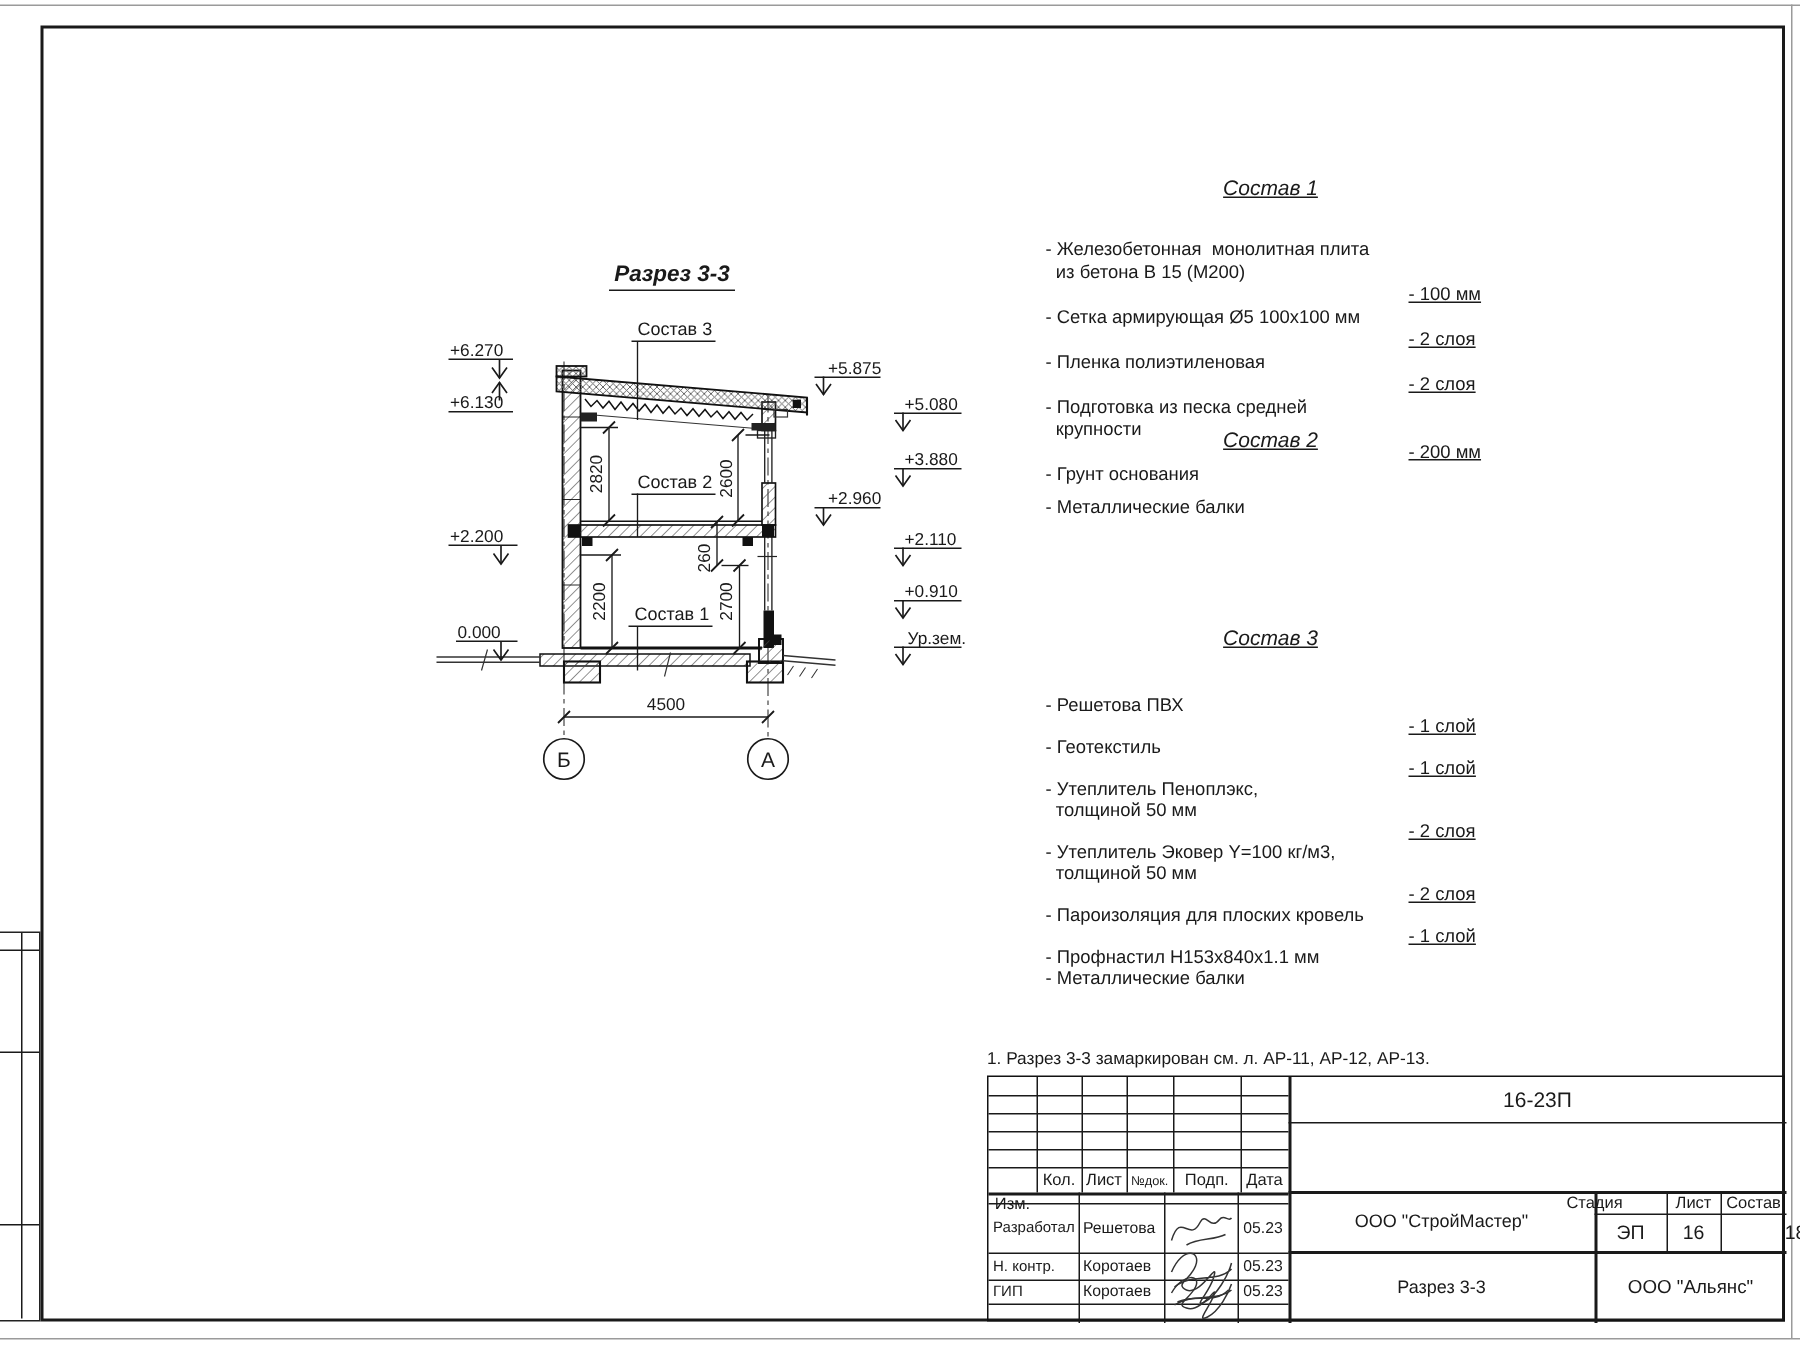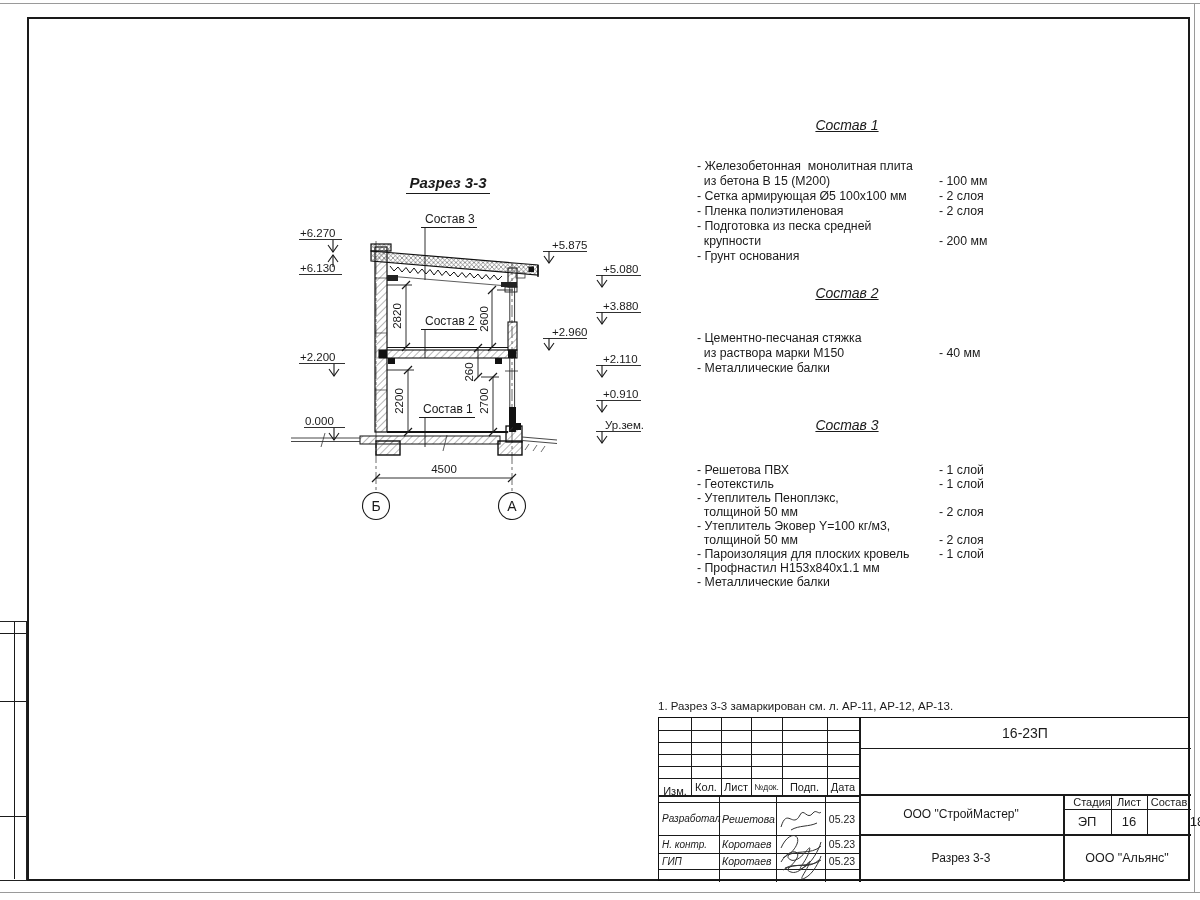--- a/index.html
+++ b/index.html
@@ -17,32 +17,32 @@
   
   .dtitle{font:italic 600 15px/18px "Liberation Sans",sans-serif;border-bottom:1.4px solid #1a1a1a;
           text-align:center;padding-bottom:1px;}
   .slabel{font:12px/14px "Liberation Sans",sans-serif;border-bottom:1px solid #1a1a1a;
           padding:0 2px 1px 4px;}
   
   .comp{position:absolute;left:697px;width:300px;}
   .comp h3{margin:0;text-align:center;font:italic 14px/15px "Liberation Sans",sans-serif;
            font-weight:normal;text-decoration:underline;}
   .comp .items{font-size:12.3px;}
-  .comp .row{display:flex;}
+  .comp .row{display:flex;flex-direction:column;}
   .comp .t{flex:1;white-space:pre-wrap;}
-  .comp .v{width:58px;flex:none;align-self:flex-end;}
+  .comp .v{width:58px;flex:none;align-self:flex-end;text-decoration:underline;}
   .lh15 .row{line-height:15px;}
   .lh14 .row{line-height:14px;}
   .gap26{margin-top:26px;} .gap30{margin-top:30px;}
   
   .tb{position:absolute;left:658px;top:717px;width:532px;height:164px;
       border:1.8px solid #111;box-sizing:border-box;}
   .tb .cell{position:absolute;display:flex;align-items:center;justify-content:center;
             text-align:center;overflow:visible;}
-  .tb .lt{justify-content:flex-start;text-align:center;padding-left:3px;box-sizing:border-box;font-style:italic;}
+  .tb .lt{justify-content:flex-start;text-align:center;padding-left:3px;box-sizing:border-box;}
   .note{font-size:11.5px;}
   .desc{white-space:pre-line;font-size:10.8px;line-height:11.6px;}
   svg text{font-family:"Liberation Sans",sans-serif;fill:#1a1a1a;}
 </style>
 </head>
 <body>
 
 <div class="page">
 
   <div class="hl grey" style="left:0;top:3px;width:1200px;"></div>
@@ -242,25 +242,20 @@
           <span class="t">- Грунт основания</span>
           <span class="v"></span>
         </div>
       </div>
   </div>
 
   <div class="comp lh15" style="top:286px;">
     <h3>Состав 2</h3>
     <div class="items gap30">
 
-        <div class="row">
-          <span class="t">- Цементно-песчаная стяжка
-  из раствора марки М150</span>
-          <span class="v">- 40 мм</span>
-        </div>
 
 
         <div class="row">
           <span class="t">- Металлические балки</span>
           <span class="v"></span>
         </div>
       </div>
   </div>
 
   <div class="comp lh14" style="top:418px;">
@@ -331,21 +326,21 @@
     <div class="hl" style="left:0;top:77px;width:200px;height:1.5px;"></div>
     <div class="hl" style="left:0;top:84px;width:200px;"></div>
     <div class="hl" style="left:0;top:117px;width:200px;"></div>
     <div class="hl" style="left:0;top:135px;width:200px;"></div>
     <div class="hl" style="left:0;top:151px;width:200px;"></div>
     <div class="hl" style="left:200px;top:30px;width:332px;"></div>
     <div class="hl" style="left:200px;top:76px;width:332px;height:1.5px;"></div>
     <div class="hl" style="left:404px;top:91px;width:128px;"></div>
     <div class="hl" style="left:200px;top:116px;width:332px;height:1.5px;"></div>
 
-    <div class="cell" style="left:0;top:56px;width:32px;height:34px;font-size:11px;">Изм.</div>
+    <div class="cell" style="left:0;top:68px;width:32px;height:34px;font-size:11px;">Изм.</div>
     <div class="cell" style="left:32px;top:60px;width:30px;height:17px;font-size:11px;text-align:center;">Кол.</div>
     <div class="cell" style="left:62px;top:60px;width:30px;height:17px;font-size:11px;">Лист</div>
     <div class="cell" style="left:92px;top:60px;width:31px;height:17px;font-size:8.5px;">№док.</div>
     <div class="cell" style="left:123px;top:60px;width:45px;height:17px;font-size:11px;">Подп.</div>
     <div class="cell" style="left:168px;top:60px;width:32px;height:17px;font-size:11px;">Дата</div>
 
     <div class="cell lt" style="left:0;top:84px;width:60px;height:33px;font-size:10px;">Разработал</div>
     <div class="cell lt" style="left:60px;top:84px;width:57px;height:33px;font-size:10.5px;">Решетова</div>
     <div class="cell" style="left:166px;top:84px;width:34px;height:33px;font-size:10.5px;">05.23</div>
     <div class="cell lt" style="left:0;top:117px;width:60px;height:18px;font-size:10px;">Н. контр.</div>
@@ -361,21 +356,21 @@
     <svg class="abs" style="left:116px;top:110px;" width="50" height="52">
       <path d="M6,20 C14,2 26,6 22,16 C18,26 8,28 16,32 C26,36 38,10 34,24 C31,34 20,44 28,40 C36,36 44,22 46,14 M8,30 C20,20 36,28 46,18 M10,40 C22,34 34,42 44,32" fill="none" stroke="#333" stroke-width="1"></path>
     </svg>
     <svg class="abs" style="left:116px;top:128px;" width="50" height="40">
       <path d="M6,16 C14,2 26,4 22,12 C18,20 8,24 16,26 C26,30 38,8 34,18 C31,26 22,36 30,32 C38,28 44,16 46,10 M8,24 C20,16 36,22 46,14" fill="none" stroke="#333" stroke-width="1"></path>
     </svg>
 
     <div class="cell" style="left:200px;top:0;width:332px;height:30px;font-size:14px;">16-23П</div>
     <div class="cell" style="left:200px;top:76px;width:204px;height:40px;font-size:12px;">ООО "СтройМастер"</div>
     <div class="cell" style="left:200px;top:116px;width:204px;height:48px;font-size:12px;">Разрез 3-3</div>
-    <div class="cell" style="left:409px;top:76px;width:48px;height:15px;font-size:11px;">Стадия</div>
+    <div class="cell" style="left:380px;top:76px;width:48px;height:15px;font-size:11px;">Стадия</div>
     <div class="cell" style="left:452px;top:76px;width:36px;height:15px;font-size:11px;">Лист</div>
     <div class="cell" style="left:488px;top:76px;width:44px;height:15px;font-size:11px;">Состав</div>
     <div class="cell" style="left:404px;top:91px;width:48px;height:25px;font-size:13px;">ЭП</div>
     <div class="cell" style="left:452px;top:91px;width:36px;height:25px;font-size:13px;">16</div>
     <div class="cell" style="left:516px;top:91px;width:44px;height:25px;font-size:13px;">18</div>
     <div class="cell" style="left:404px;top:116px;width:128px;height:48px;font-size:12.5px;">ООО "Альянс"</div>
   </div>
 
 </div>
 

